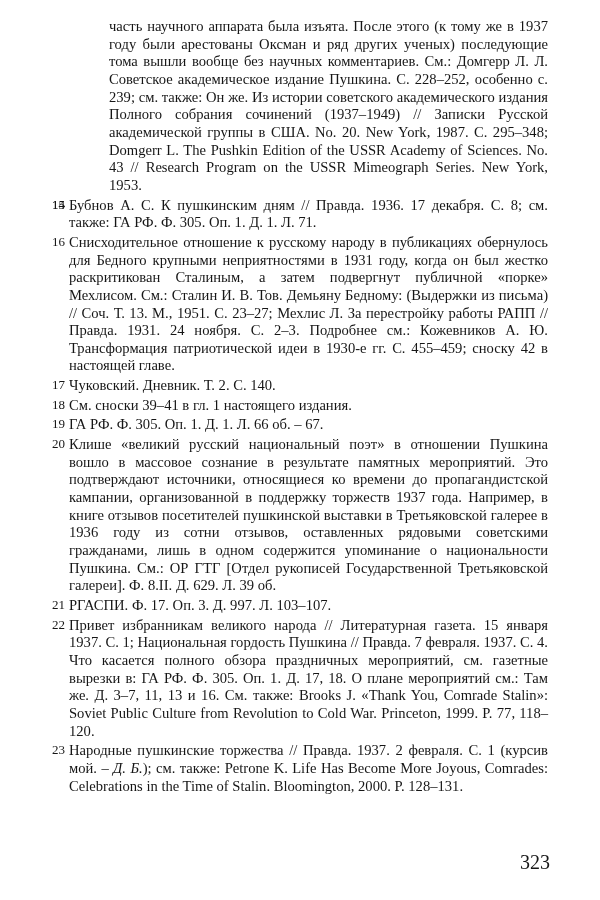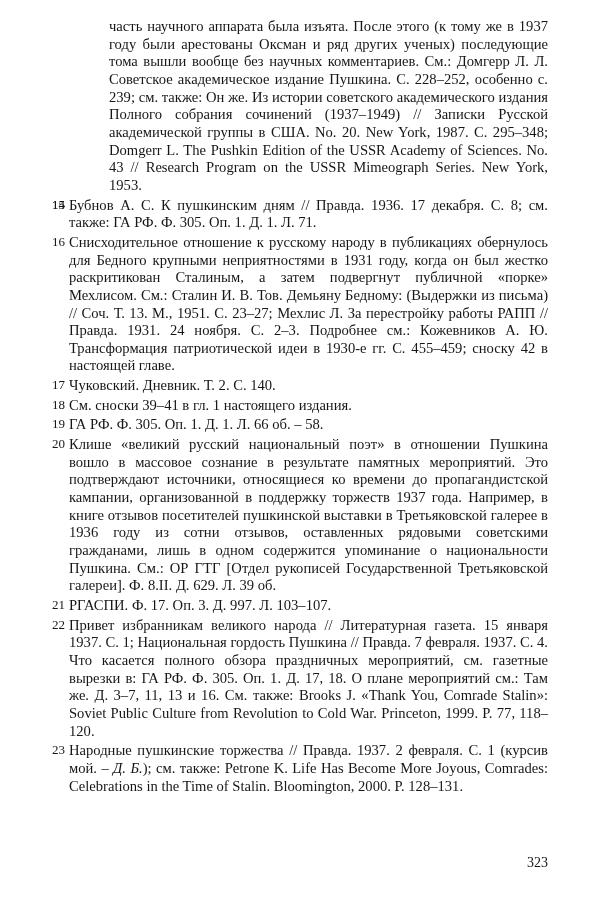--- a/index.html
+++ b/index.html
@@ -4,21 +4,21 @@
 <style>
   html, body { margin: 0; padding: 0; background: #ffffff; }
   body { width: 600px; height: 900px; position: relative; overflow: hidden;
          font-family: "Liberation Serif", "DejaVu Serif", serif; color: #161616; }
   .page { position: absolute; left: 69px; top: 18px; width: 479px; }
   .para { font-size: 14.6px; line-height: 17.65px; text-align: justify; margin: 0; }
   .note { position: relative; margin: 0 0 2px 0; }
   .note .num { position: absolute; left: -17px; top: -1px; font-size: 13px; line-height: 17.65px; }
   .lead { margin-bottom: 2px; margin-left: 40px; }
   .pagenum { position: absolute; left: 520px; top: 854px; width: 28px; text-align: right;
-             font-size: 14px; line-height: 17px; }
+             font-size: 20px; line-height: 17px; }
   i { font-style: italic; }
 </style>
 </head>
 <body>
 
 <div class="page">
   <p class="para lead">часть научного аппарата была изъята. После этого (к тому же в 1937 году были арестованы Оксман и ряд других ученых) последующие тома вышли вообще без научных комментариев. См.: Домгерр Л. Л. Советское академическое издание Пушкина. С. 228–252, особенно с. 239; см. также: Он же. Из истории советского академического издания Полного собрания сочинений (1937–1949) // Записки Русской академической группы в США. No. 20. New York, 1987. С. 295–348; Domgerr L. The Pushkin Edition of the USSR Academy of Sciences. No. 43 // Research Program on the USSR Mimeograph Series. New York, 1953.</p>
 
   <div class="note para">
     <span class="num">14</span>
@@ -34,21 +34,21 @@
   <div class="note para">
     <span class="num">17</span>
     <span>Чуковский. Дневник. Т. 2. С. 140.</span>
   </div>
   <div class="note para">
     <span class="num">18</span>
     <span>См. сноски 39–41 в гл. 1 настоящего издания.</span>
   </div>
   <div class="note para">
     <span class="num">19</span>
-    <span>ГА РФ. Ф. 305. Оп. 1. Д. 1. Л. 66 об. – 58.</span>
+    <span>ГА РФ. Ф. 305. Оп. 1. Д. 1. Л. 66 об. – 67.</span>
   </div>
   <div class="note para">
     <span class="num">20</span>
     <span>Клише «великий русский национальный поэт» в отношении Пушкина вошло в массовое сознание в результате памятных мероприятий. Это подтверждают источники, относящиеся ко времени до пропагандистской кампании, организованной в поддержку торжеств 1937 года. Например, в книге отзывов посетителей пушкинской выставки в Третьяковской галерее в 1936 году из сотни отзывов, оставленных рядовыми советскими гражданами, лишь в одном содержится упоминание о национальности Пушкина. См.: ОР ГТГ [Отдел рукописей Государственной Третьяковской галереи]. Ф. 8.II. Д. 629. Л. 39 об.</span>
   </div>
   <div class="note para">
     <span class="num">21</span>
     <span>РГАСПИ. Ф. 17. Оп. 3. Д. 997. Л. 103–107.</span>
   </div>
   <div class="note para">

